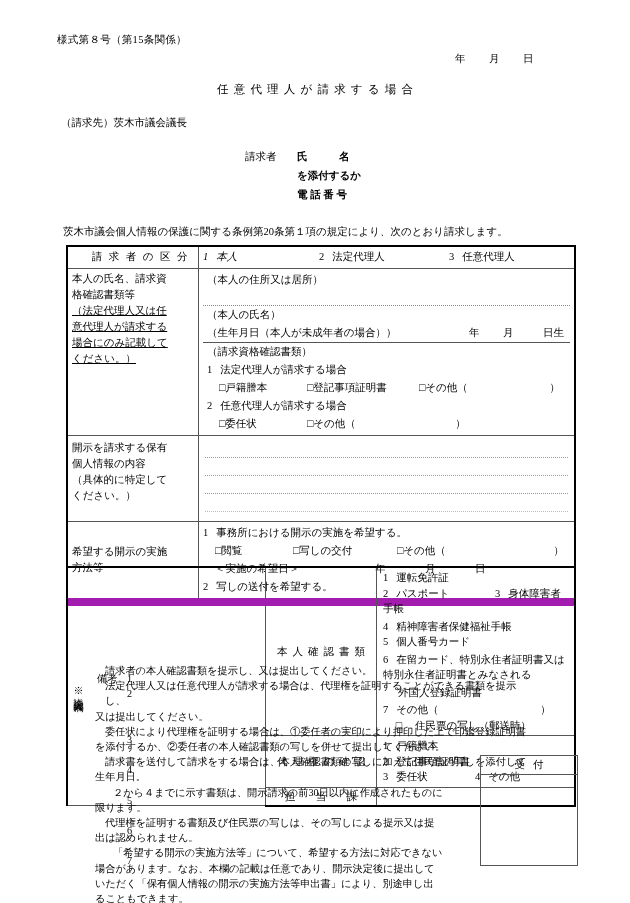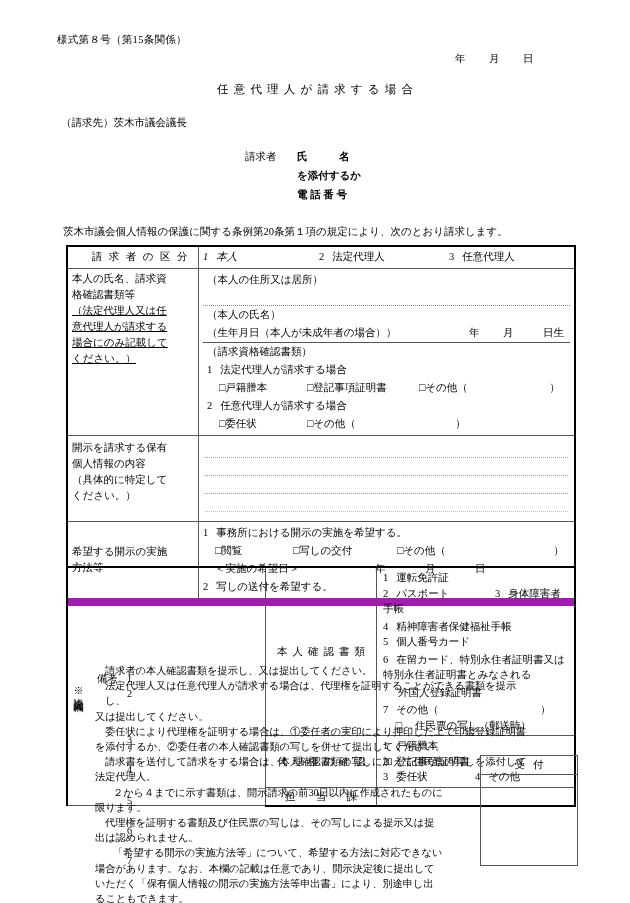--- a/index.html
+++ b/index.html
@@ -419,21 +419,21 @@
       <span class="note-cont" style="padding-left:12px">又は提出してください。</span>
     </div>
     <div class="note-item">
       <span class="note-num" style="left:22px">3</span>
       <span class="note-body" style="padding-left:22px">委任状により代理権を証明する場合は、①委任者の実印により押印した上で印鑑登録証明書</span>
       <span class="note-cont" style="padding-left:12px">を添付するか、②委任者の本人確認書類の写しを併せて提出してください。</span>
     </div>
     <div class="note-item">
       <span class="note-num" style="left:22px">4</span>
       <span class="note-body" style="padding-left:22px">請求書を送付して請求をする場合は、本人確認書類の写しに加えて住民票の写しを添付して</span>
-      <span class="note-cont" style="padding-left:12px">法定代理人。</span>
+      <span class="note-cont" style="padding-left:12px">生年月日。</span>
     </div>
     <div class="note-item narrow-notes">
       <span class="note-num" style="left:22px">5</span>
       <span class="note-body" style="padding-left:30px">２から４までに示す書類は、開示請求の前30日以内に作成されたものに</span>
       <span class="note-cont" style="padding-left:12px">限ります。</span>
     </div>
     <div class="note-item narrow-notes">
       <span class="note-num" style="left:22px">6</span>
       <span class="note-body" style="padding-left:22px">代理権を証明する書類及び住民票の写しは、その写しによる提示又は提</span>
       <span class="note-cont" style="padding-left:12px">出は認められません。</span>

